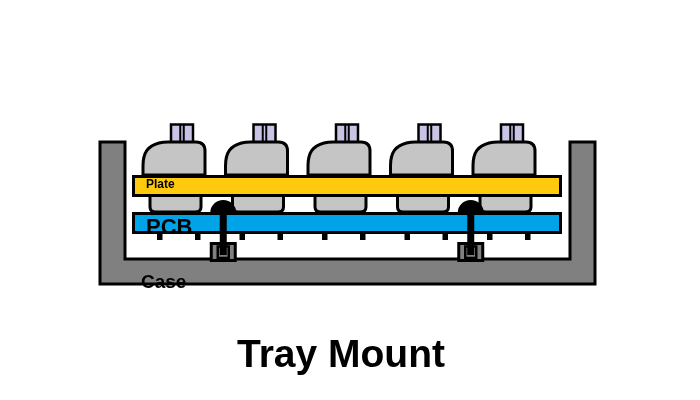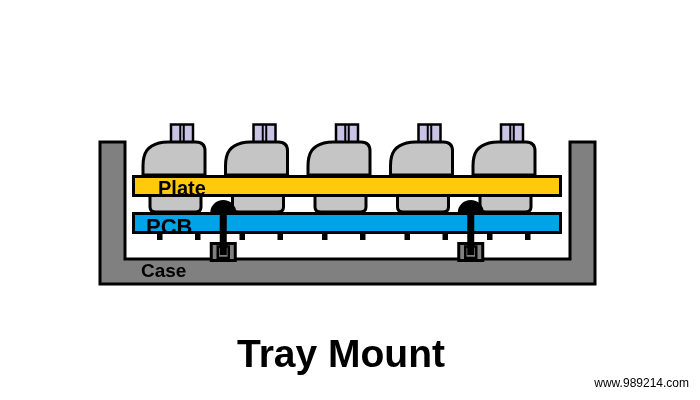--- a/index.html
+++ b/index.html
@@ -2,23 +2,23 @@
 <html><head>
 <meta charset="utf-8">
 <style>
   html,body{margin:0;padding:0;background:#fff;}
   .stage{
     position:relative;width:700px;height:400px;background:#fff;overflow:hidden;
     font-family:"Liberation Sans",sans-serif;
   }
   .stage svg{position:absolute;left:0;top:0;}
   .lbl{position:absolute;font-weight:bold;color:#000;white-space:nowrap;}
-  #plate-label{left:158px;top:177px;font-size:20px;text-align:center;}
+  #plate-label{left:146px;top:177px;font-size:12px;text-align:center;}
   #pcb-label{left:146px;top:214px;font-size:22px;}
-  #case-label{left:141px;top:260px;font-size:19px;}
+  #case-label{left:141px;top:271px;font-size:19px;}
   #title{left:0;right:0;top:332px;text-align:center;font-size:39px;font-weight:bold;transform:translateX(-9px);}
   #watermark{position:absolute;right:11px;top:376px;font-size:12px;font-weight:normal;color:#000;}
 </style>
 </head>
 <body>
 
 <div class="stage">
 
   <svg width="700" height="400" viewBox="0 0 700 400">
 
@@ -82,14 +82,13 @@
         <path d="M 210.25,212.5 A 13 12.5 0 0 1 236.25,212.5 Z" fill="#000000"></path>
         <rect x="467.25" y="203" width="7" height="52" fill="#000000"></rect>
         <path d="M 457.75,212.5 A 13 12.5 0 0 1 483.75,212.5 Z" fill="#000000"></path>
       </g>
   </svg>
 
   <div class="lbl" id="plate-label">Plate</div>
   <div class="lbl" id="pcb-label">PCB</div>
   <div class="lbl" id="case-label">Case</div>
   <div class="lbl" id="title">Tray Mount</div>
-  <div id="watermark">www.989214.com</div>
 </div>
 
 </body></html>

